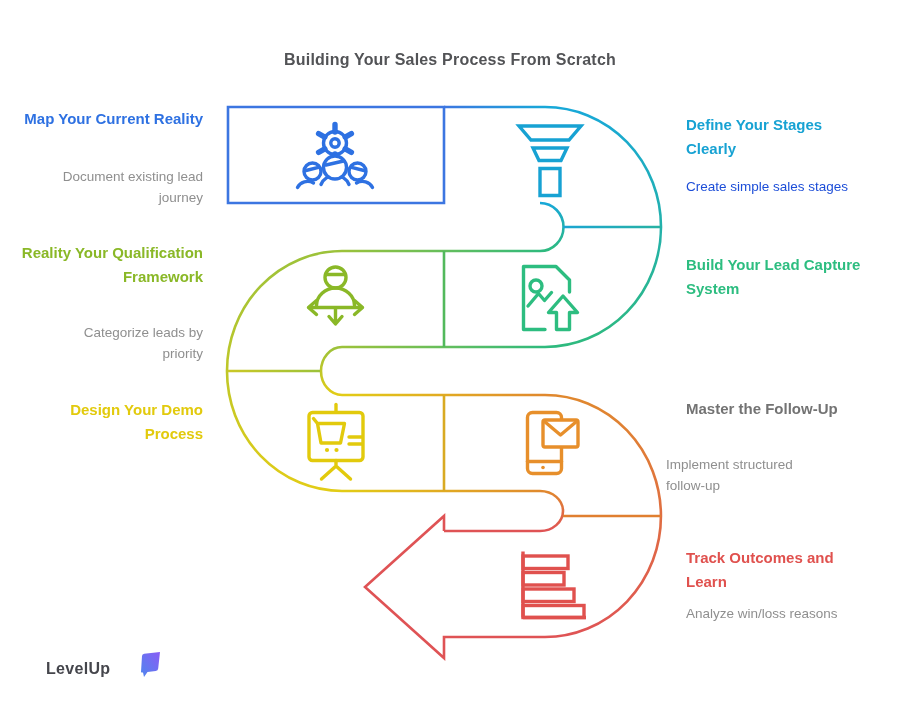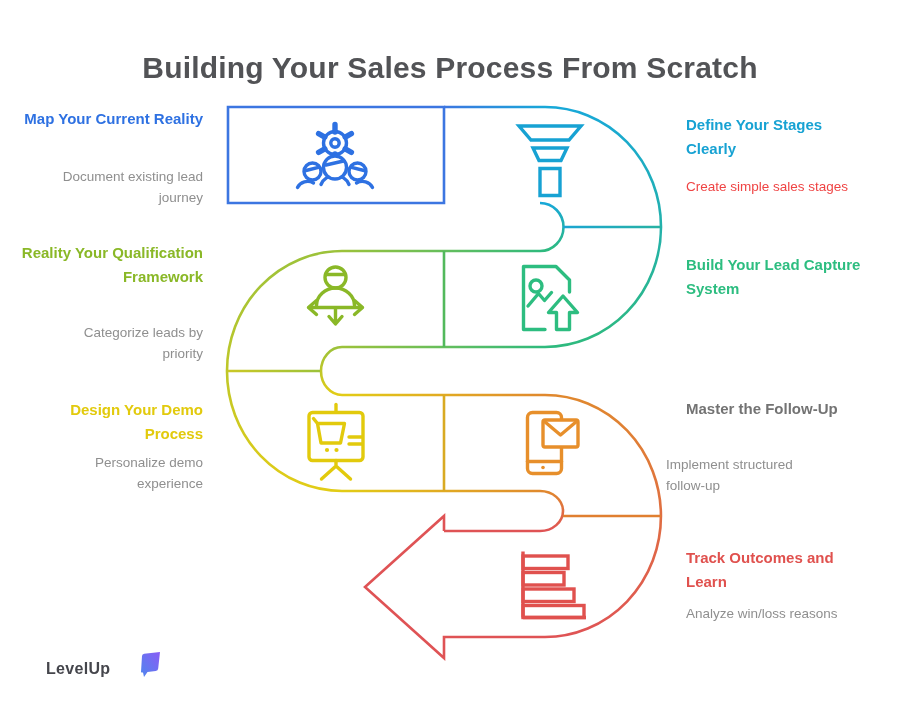--- a/index.html
+++ b/index.html
@@ -1,19 +1,19 @@
 <!DOCTYPE html>
 <html><head>
 <meta charset="utf-8">
 <style>
   html,body{margin:0;padding:0;background:#fff;}
   #stage{position:relative;width:900px;height:708px;background:#ffffff;overflow:hidden;
          font-family:"Liberation Sans","DejaVu Sans",sans-serif;}
   #flow-svg{position:absolute;left:0;top:0;}
-  .h1{position:absolute;left:0;right:0;top:51px;text-align:center;font-size:30px;
+  .h1{position:absolute;left:0;right:0;top:51px;text-align:center;font-size:16px;
       font-weight:700;letter-spacing:.2px;}
   .t{position:absolute;font-weight:700;font-size:15px;line-height:24px;}
   .s{position:absolute;font-size:13.5px;line-height:21px;}
   .L{text-align:right;}
   #b1t{left:18px;top:107px;width:185px}
   #b1s{left:38px;top:166px;width:165px}
   #b3t{left:18px;top:241px;width:185px}
   #b3s{left:43px;top:322px;width:160px}
   #b5t{left:18px;top:398px;width:185px}
   #b5s{left:43px;top:452px;width:160px}
@@ -167,29 +167,28 @@
       <rect x="523" y="589" width="51" height="12.5"></rect>
       <rect x="523" y="605.5" width="61" height="12"></rect>
       <path d="M523,617.5 H586"></path>
     </g>
   </svg>
 
   <div id="b1t" class="t L" style="color: rgb(46, 113, 226);">Map Your Current Reality</div>
   <div id="b1s" class="s L" style="color: rgb(143, 143, 143);">Document existing lead journey</div>
 
   <div id="b2t" class="t" style="color: rgb(23, 162, 211);">Define Your Stages Clearly</div>
-  <div id="b2s" class="s" style="color: #ef4444;">Create simple sales stages</div>
+  <div id="b2s" class="s" style="color: #1d4ed8;">Create simple sales stages</div>
 
   <div id="b3t" class="t L" style="color: rgb(138, 184, 39);">Reality Your Qualification Framework</div>
   <div id="b3s" class="s L" style="color: rgb(143, 143, 143);">Categorize leads by priority</div>
 
   <div id="b4t" class="t" style="color: rgb(45, 189, 128);">Build Your Lead Capture System</div>
 
   <div id="b5t" class="t L" style="color: rgb(226, 202, 12);">Design Your Demo Process</div>
-  <div id="b5s" class="s L" style="color: rgb(143, 143, 143);">Personalize demo experience</div>
 
   <div id="b6t" class="t" style="color: #737373;">Master the Follow-Up</div>
   <div id="b6s" class="s" style="color: rgb(143, 143, 143);">Implement structured follow-up</div>
 
   <div id="b7t" class="t" style="color: rgb(224, 81, 78);">Track Outcomes and Learn</div>
   <div id="b7s" class="s" style="color: rgb(143, 143, 143);">Analyze win/loss reasons</div>
 
   <div>
     <span class="logo-text" style="color: rgb(69, 70, 76);">LevelUp</span>
     <svg class="logo-icon" width="28" height="30" viewBox="0 0 28 30">

